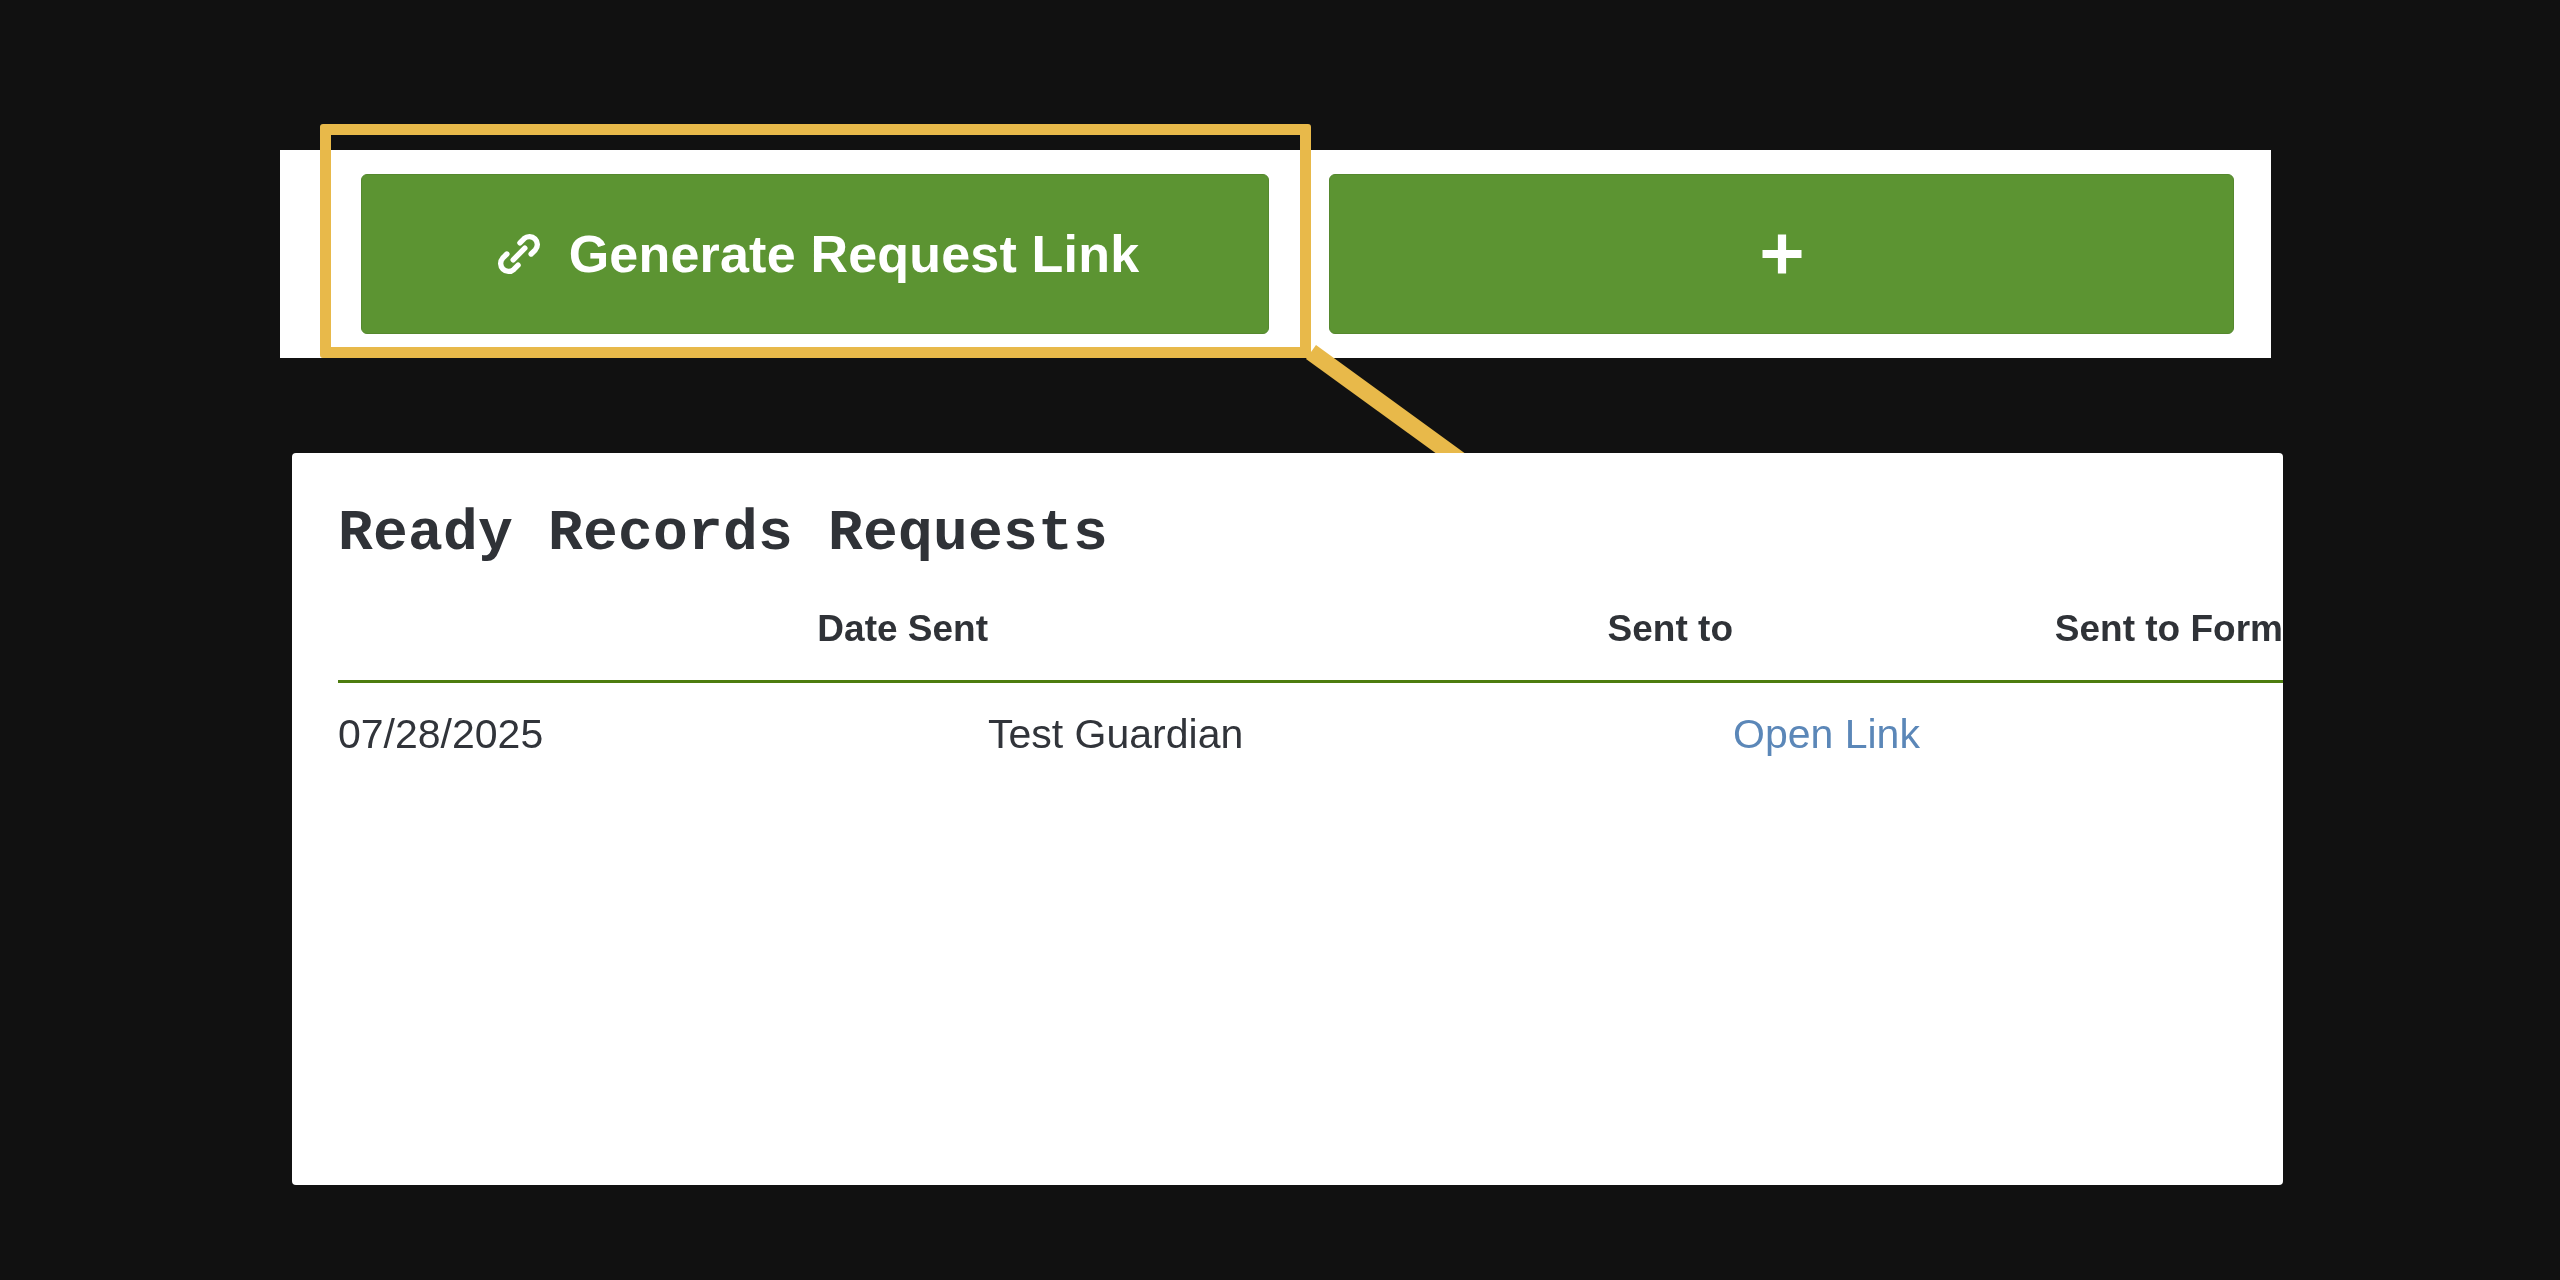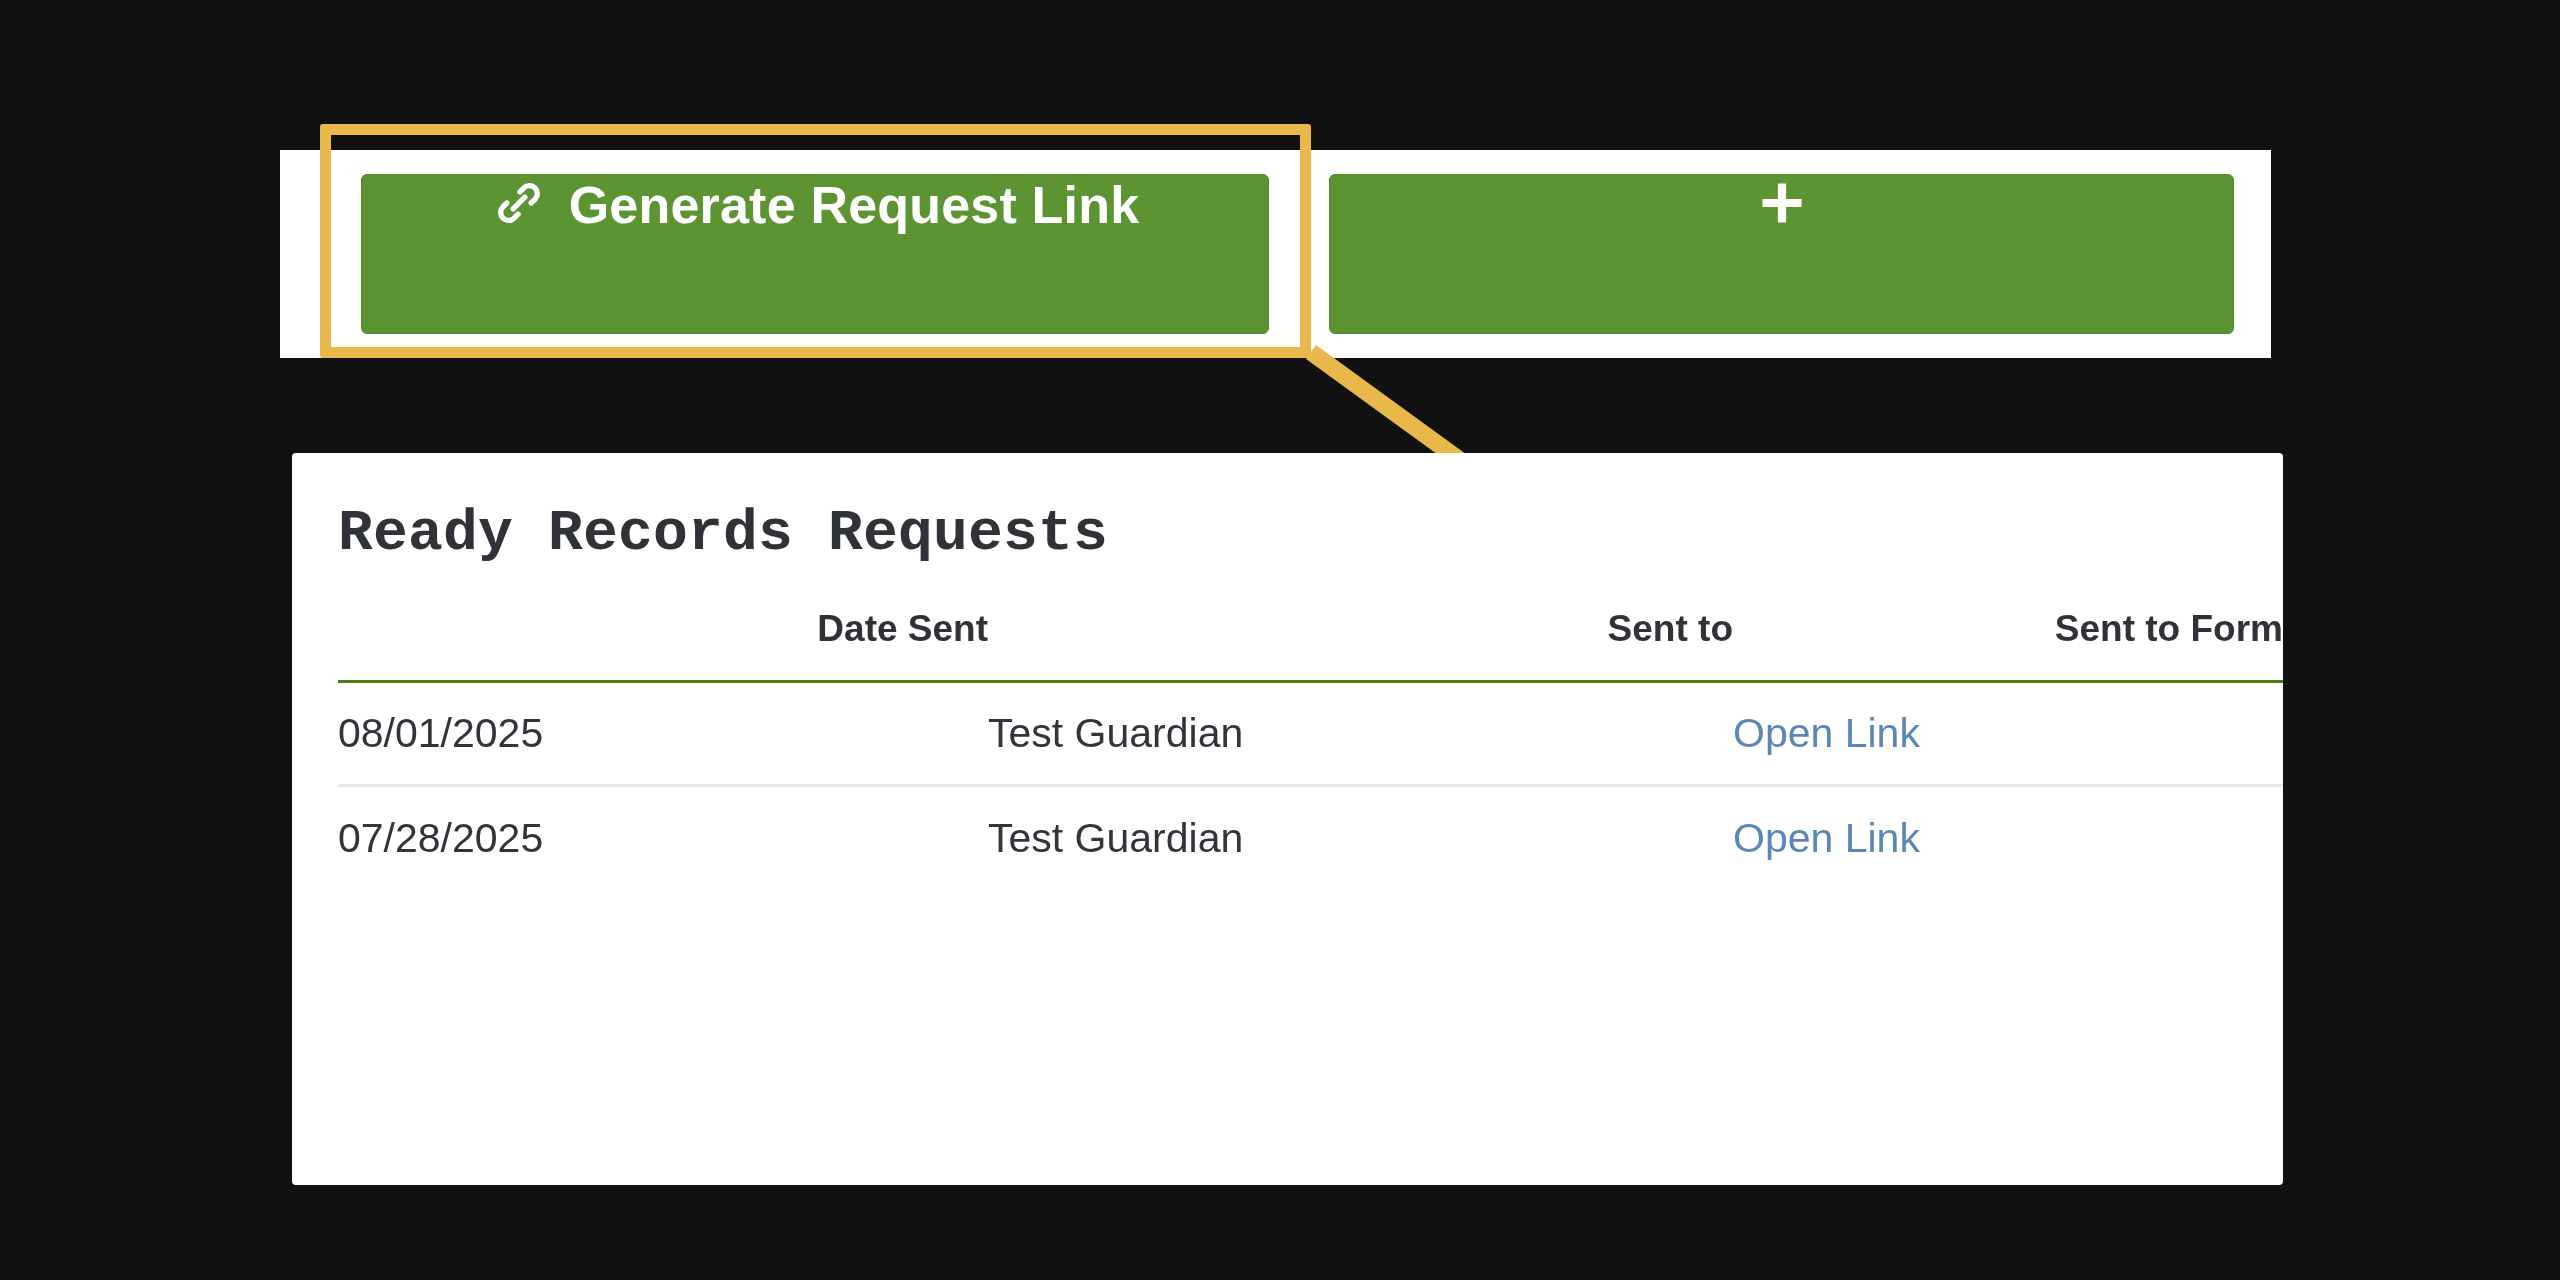--- a/index.html
+++ b/index.html
@@ -28,21 +28,21 @@
     height: 208px;
     background: #ffffff;
     display: flex;
     align-items: center;
     padding-left: 81px;
     gap: 60px;
   }
 
   .action-button {
     display: inline-flex;
-    align-items: flex-start;
+    align-items: center;
     justify-content: center;
     gap: 22px;
     background: #5c9432;
     color: #ffffff;
     border: 1px solid #55882e;
     border-radius: 6px;
     height: 160px;
     padding: 0 40px;
     font-size: 52px;
     font-weight: 700;
@@ -191,27 +191,20 @@
       </colgroup>
       <thead>
         <tr>
           <th>Date Sent</th>
           <th>Sent to</th>
           <th>Sent to Form</th>
         </tr>
       </thead>
       <tbody>
         <tr>
-          <td>08/01/2025</td>
-          <td>Test Guardian</td>
-          <td>
-            <span class="open-link">Open Link</span>
-          </td>
-        </tr>
-        <tr>
           <td>07/28/2025</td>
           <td>Test Guardian</td>
           <td>
             <span class="open-link">Open Link</span>
           </td>
         </tr>
       </tbody>
     </table>
   </div>
 

